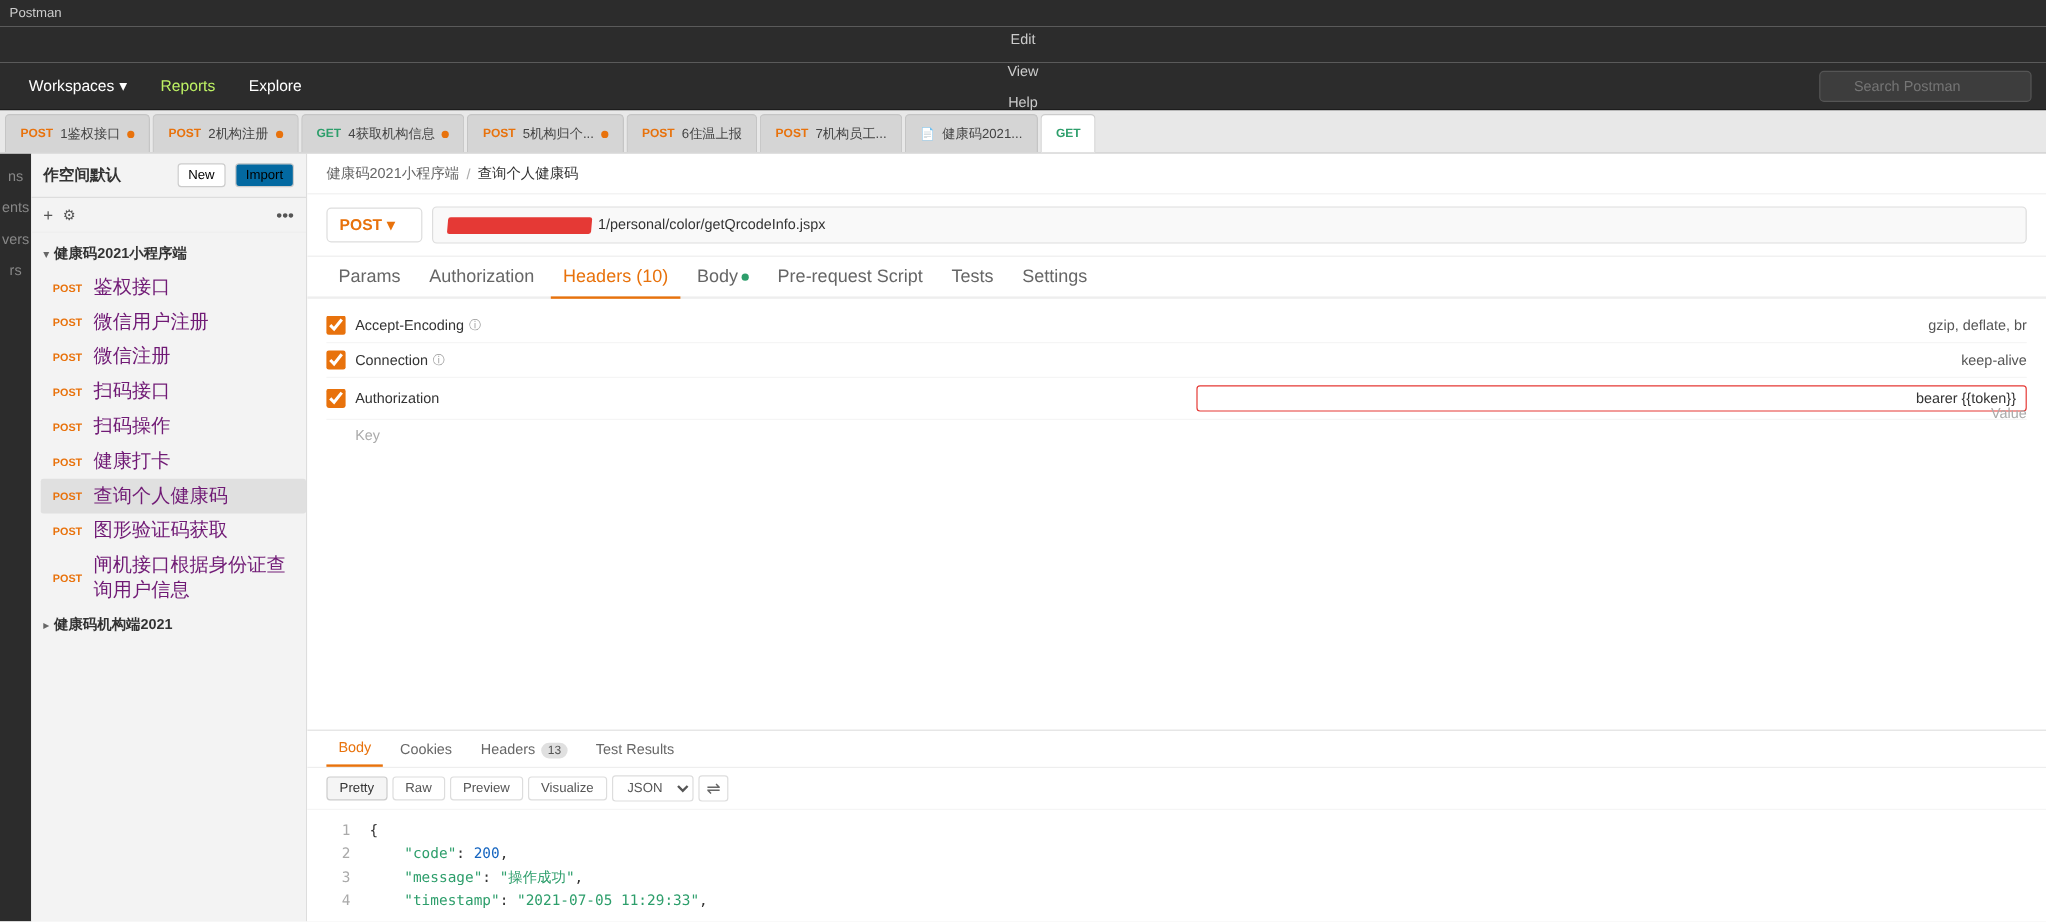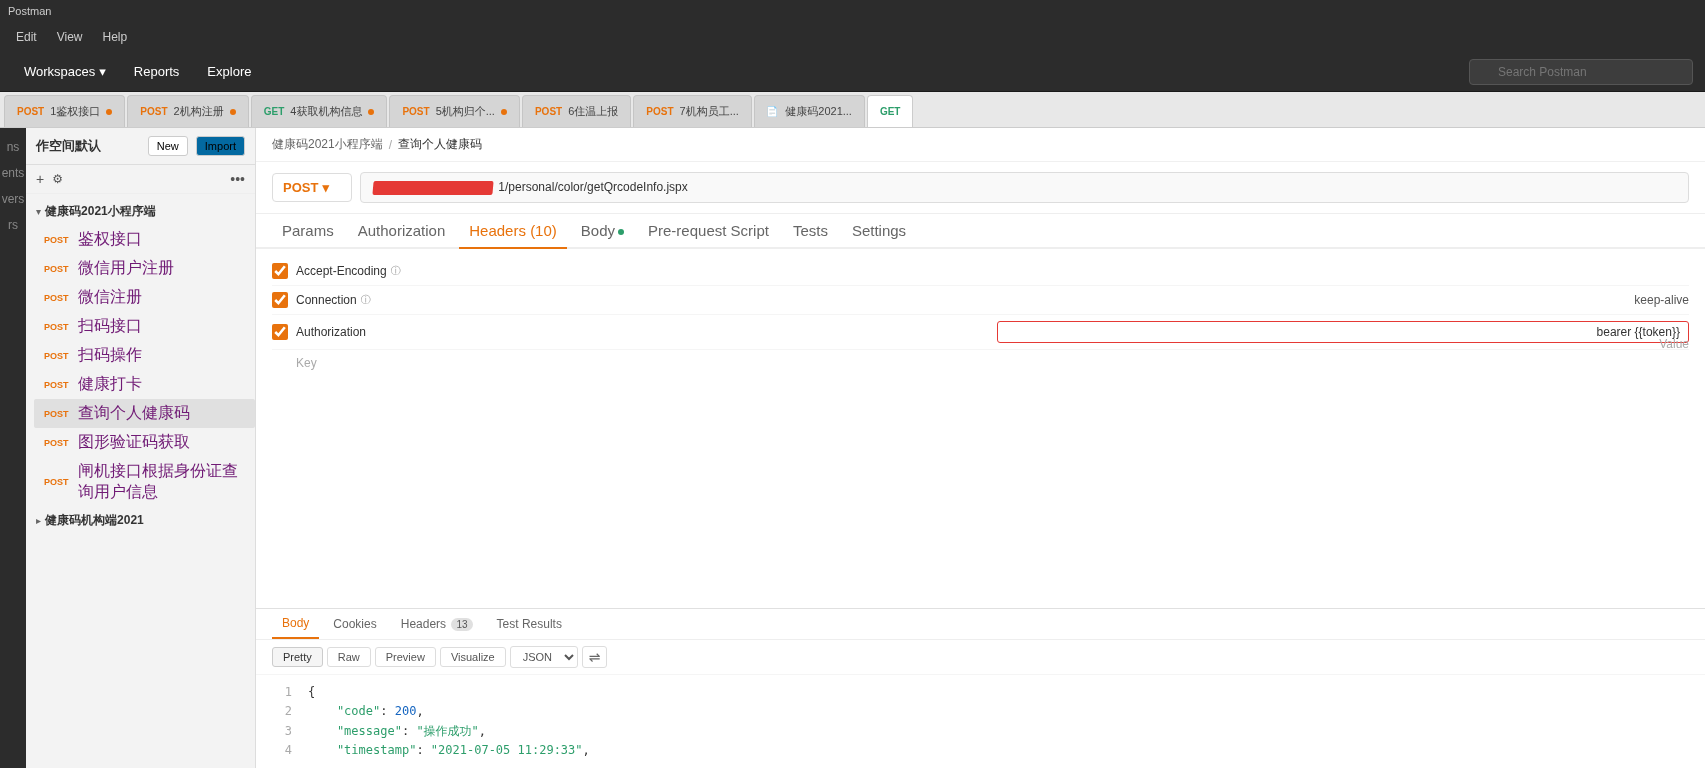--- a/index.html
+++ b/index.html
@@ -20,20 +20,21 @@
     
     .menu-bar {
       background: #2c2c2c;
       color: #ccc;
       height: 30px;
       display: flex;
       align-items: center;
       padding: 0 8px;
       font-size: 12px;
       gap: 4px;
+      flex-direction: column;
     }
     .menu-item {
       padding: 4px 8px;
       cursor: pointer;
       border-radius: 3px;
     }
 
     
     .toolbar {
       background: #2c2c2c;
@@ -56,31 +57,31 @@
       color: #ccc;
       padding: 5px 12px;
       cursor: pointer;
       font-size: 13px;
       border-radius: 3px;
       display: flex;
       align-items: center;
       gap: 4px;
     }
     .workspaces-btn { color: #fff; }
-    .reports-btn { color: #ffffff; }
+    .reports-btn { color: #bef264; }
     .explore-btn { color: #fff; }
 
     .search-box {
       background: #3d3d3d;
       border: 1px solid #555;
       border-radius: 4px;
       color: #ccc;
       padding: 5px 8px 5px 28px;
       font-size: 12px;
-      width: 224px;
+      width: 177px;
       position: relative;
     }
     .search-wrapper {
       position: relative;
       display: flex;
       align-items: center;
     }
     .search-icon-inner {
       position: absolute;
       left: 8px;
@@ -641,20 +642,21 @@
       </div>
     </div>
 
     <div class="headers-table annotation-wrapper">
       <div class="header-row">
         <input type="checkbox" class="header-checkbox" checked="" style="">
         <div class="header-key">
           <span>Accept-Encoding</span>
           <span class="header-info">ⓘ</span>
         </div>
+        <div class="header-value">gzip, deflate, br</div>
       </div>
       <div class="header-row">
         <input type="checkbox" class="header-checkbox" checked="" style="">
         <div class="header-key">
           <span>Connection</span>
           <span class="header-info">ⓘ</span>
         </div>
         <div class="header-value">keep-alive</div>
       </div>
       <div class="header-row">

